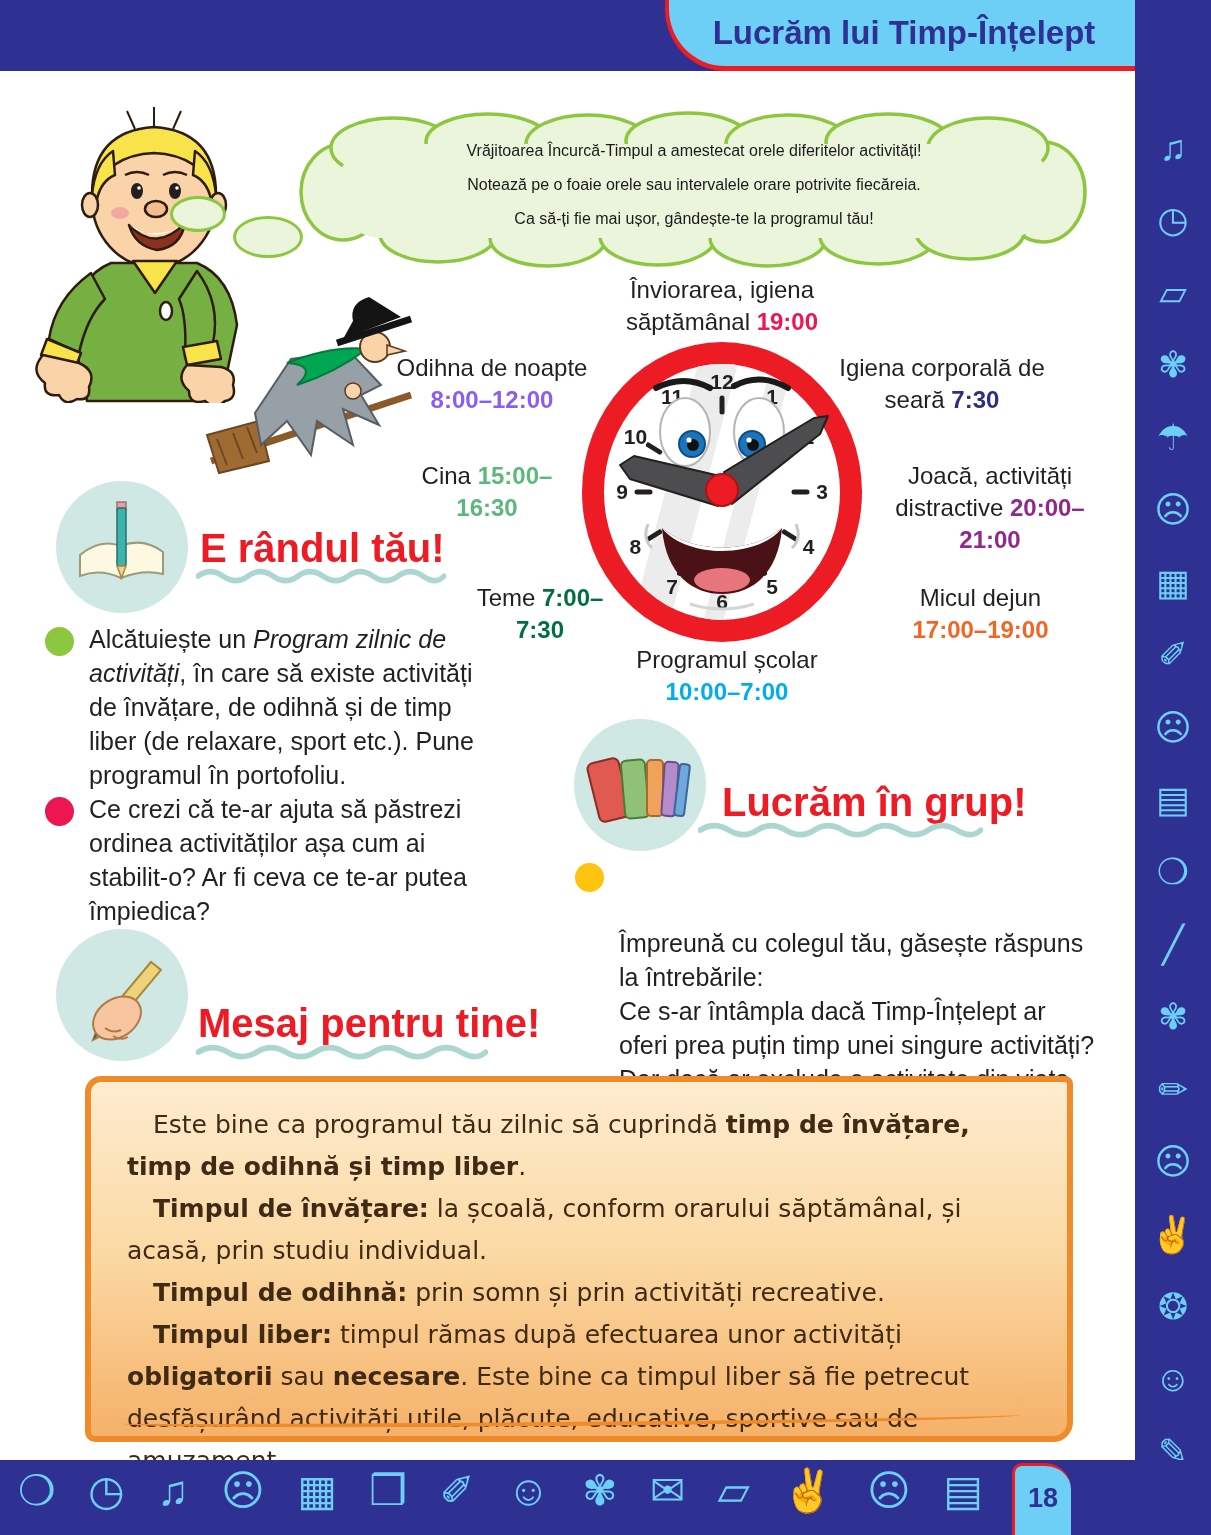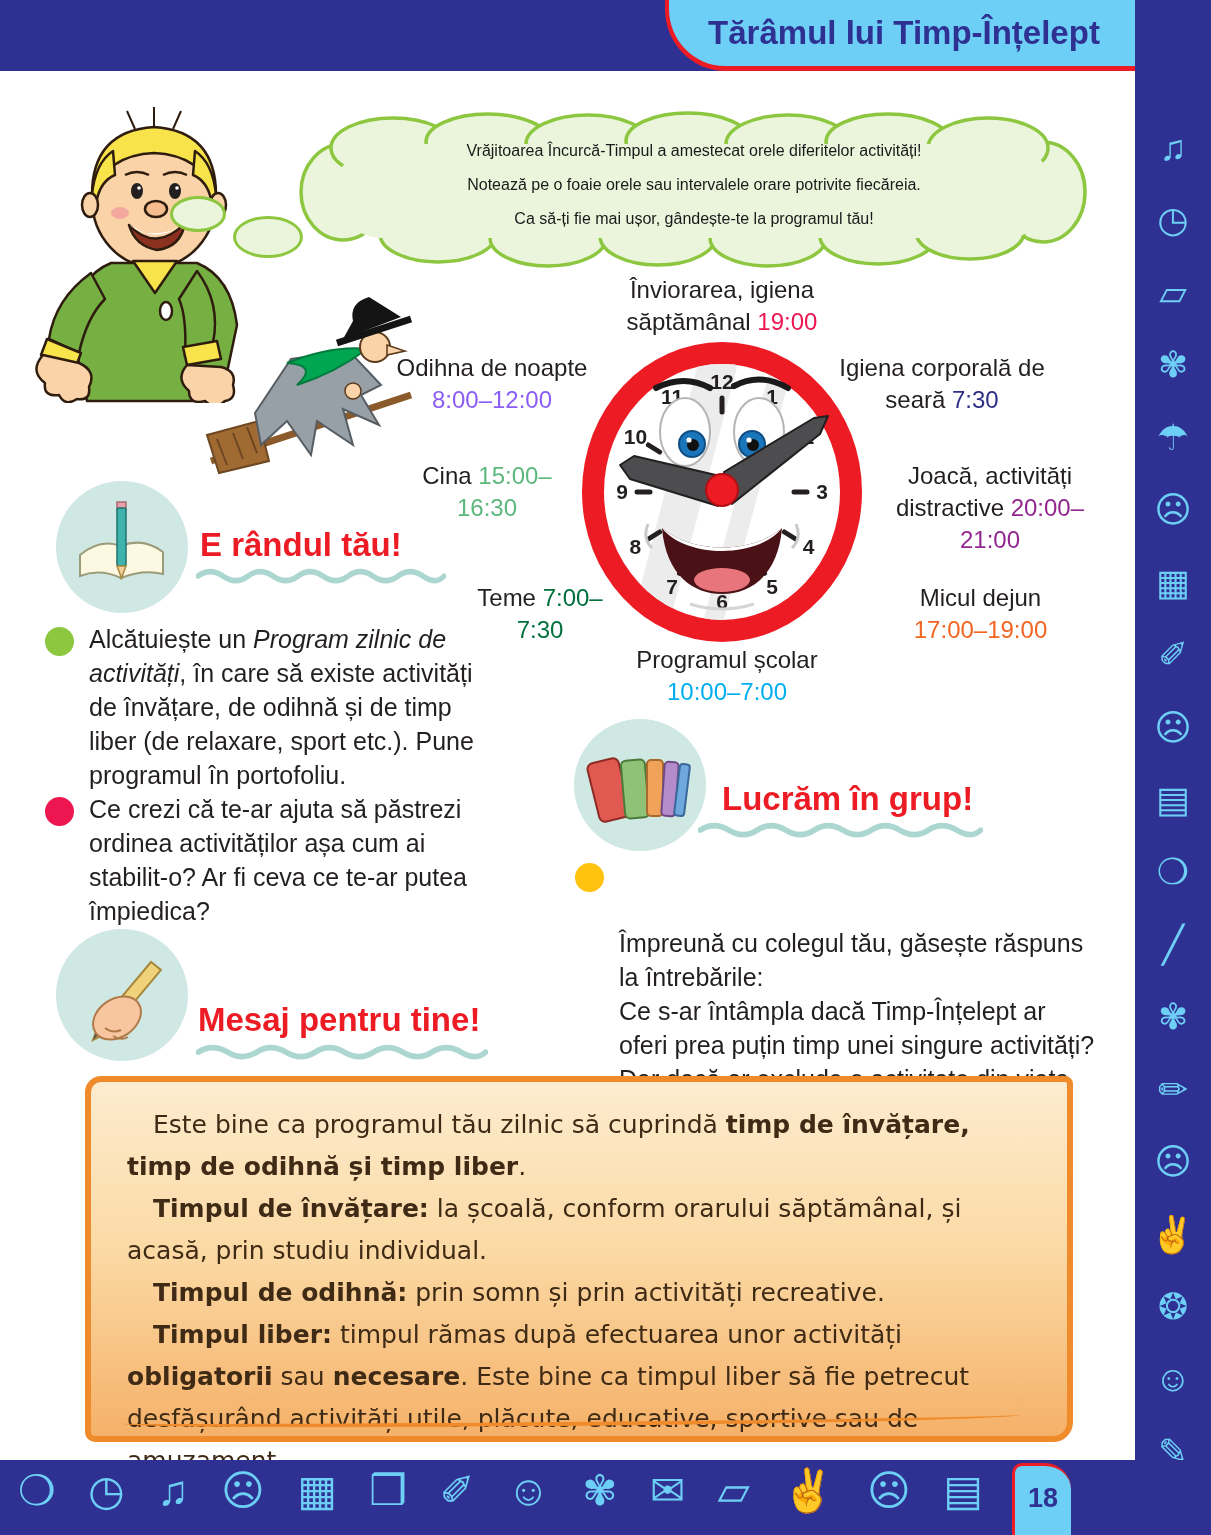--- a/index.html
+++ b/index.html
@@ -37,34 +37,34 @@
 
   
   .boy{position:absolute;left:35px;top:103px;width:238px;height:300px;}
   .witch{position:absolute;left:203px;top:293px;width:215px;height:185px;}
   .clock-wrap{position:absolute;left:572px;top:332px;width:300px;height:320px;}
   .clock-num{font-family:"Liberation Sans",sans-serif;font-size:21px;font-weight:bold;fill:#231f20;}
   .clock-tick{stroke:#231f20;stroke-width:5;stroke-linecap:round;}
 
   
   .act{position:absolute;text-align:center;font-size:24px;line-height:32px;color:#231f20;}
-  .act .act-time{font-weight:normal;margin-top:30px;}
+  .act .act-time{font-weight:bold;margin-top:30px;}
   .act1{left:597px;top:274px;width:250px;}
   .act2{left:377px;top:352px;width:230px;}
   .act3{left:827px;top:352px;width:230px;}
   .act4{left:402px;top:460px;width:170px;}
   .act5{left:880px;top:460px;width:220px;}
   .act6{left:465px;top:582px;width:150px;}
   .act7{left:888px;top:582px;width:185px;}
   .act8{left:597px;top:644px;width:260px;}
 
   
   .icon-circle{position:absolute;width:135px;height:135px;}
   .ic-yt{left:55px;top:480px;} .ic-grp{left:573px;top:718px;} .ic-msg{left:55px;top:928px;}
-  .section-title{position:absolute;font-size:33px;font-weight:bold;color:#ed1c24;}
+  .section-title{position:absolute;font-size:40px;font-weight:bold;color:#ed1c24;}
   .t-yt{left:200px;top:526px;} .t-grp{left:722px;top:780px;} .t-msg{left:198px;top:1001px;}
   .wavy{position:absolute;height:18px;}
   .w-yt{left:196px;top:566px;width:250px;} .w-grp{left:698px;top:820px;width:285px;}
   .w-msg{left:196px;top:1042px;width:292px;}
 
   
   .tasks{position:absolute;font-size:25px;line-height:34px;}
   .tasks-yt{left:45px;top:616px;width:448px;margin-top:6px;}
   .tasks-grp{left:575px;top:858px;width:522px;}
   .task{position:relative;padding-left:44px;}
@@ -82,21 +82,21 @@
   .parchment-fold{position:absolute;left:30px;bottom:10px;width:900px;height:10px;
                   border-bottom:4px solid #ef8b2a;border-radius:0 0 60% 40%;transform:rotate(-0.4deg);}
 </style>
 </head>
 <body>
 
 <div class="page">
 
   <div class="header-band"></div>
   <div class="header-tab">
-    <span>Tărâmul lui Timp-Înțelept</span>
+    <span>Lucrăm lui Timp-Înțelept</span>
   </div>
 
   <div class="boy">
     <svg viewBox="0 0 238 300" width="238" height="300">
       <g stroke="#2e1c0e" stroke-width="2.5" stroke-linejoin="round">
         <ellipse cx="119" cy="96" rx="62" ry="68" fill="#fbd3a8"></ellipse>
         <path d="M57,92 Q57,28 119,24 Q181,28 181,92 Q166,52 119,50 Q72,52 57,92 Z" fill="#f8e34b"></path>
         <path d="M57,92 Q60,60 78,48 L80,72 Q66,78 62,96 Z" fill="#f8e34b"></path>
         <path d="M181,92 Q178,60 160,48 L158,72 Q172,78 176,96 Z" fill="#f8e34b"></path>
         <path d="M100,26 L92,8 M119,24 L119,4 M138,26 L146,8" fill="none" stroke-width="2"></path>

